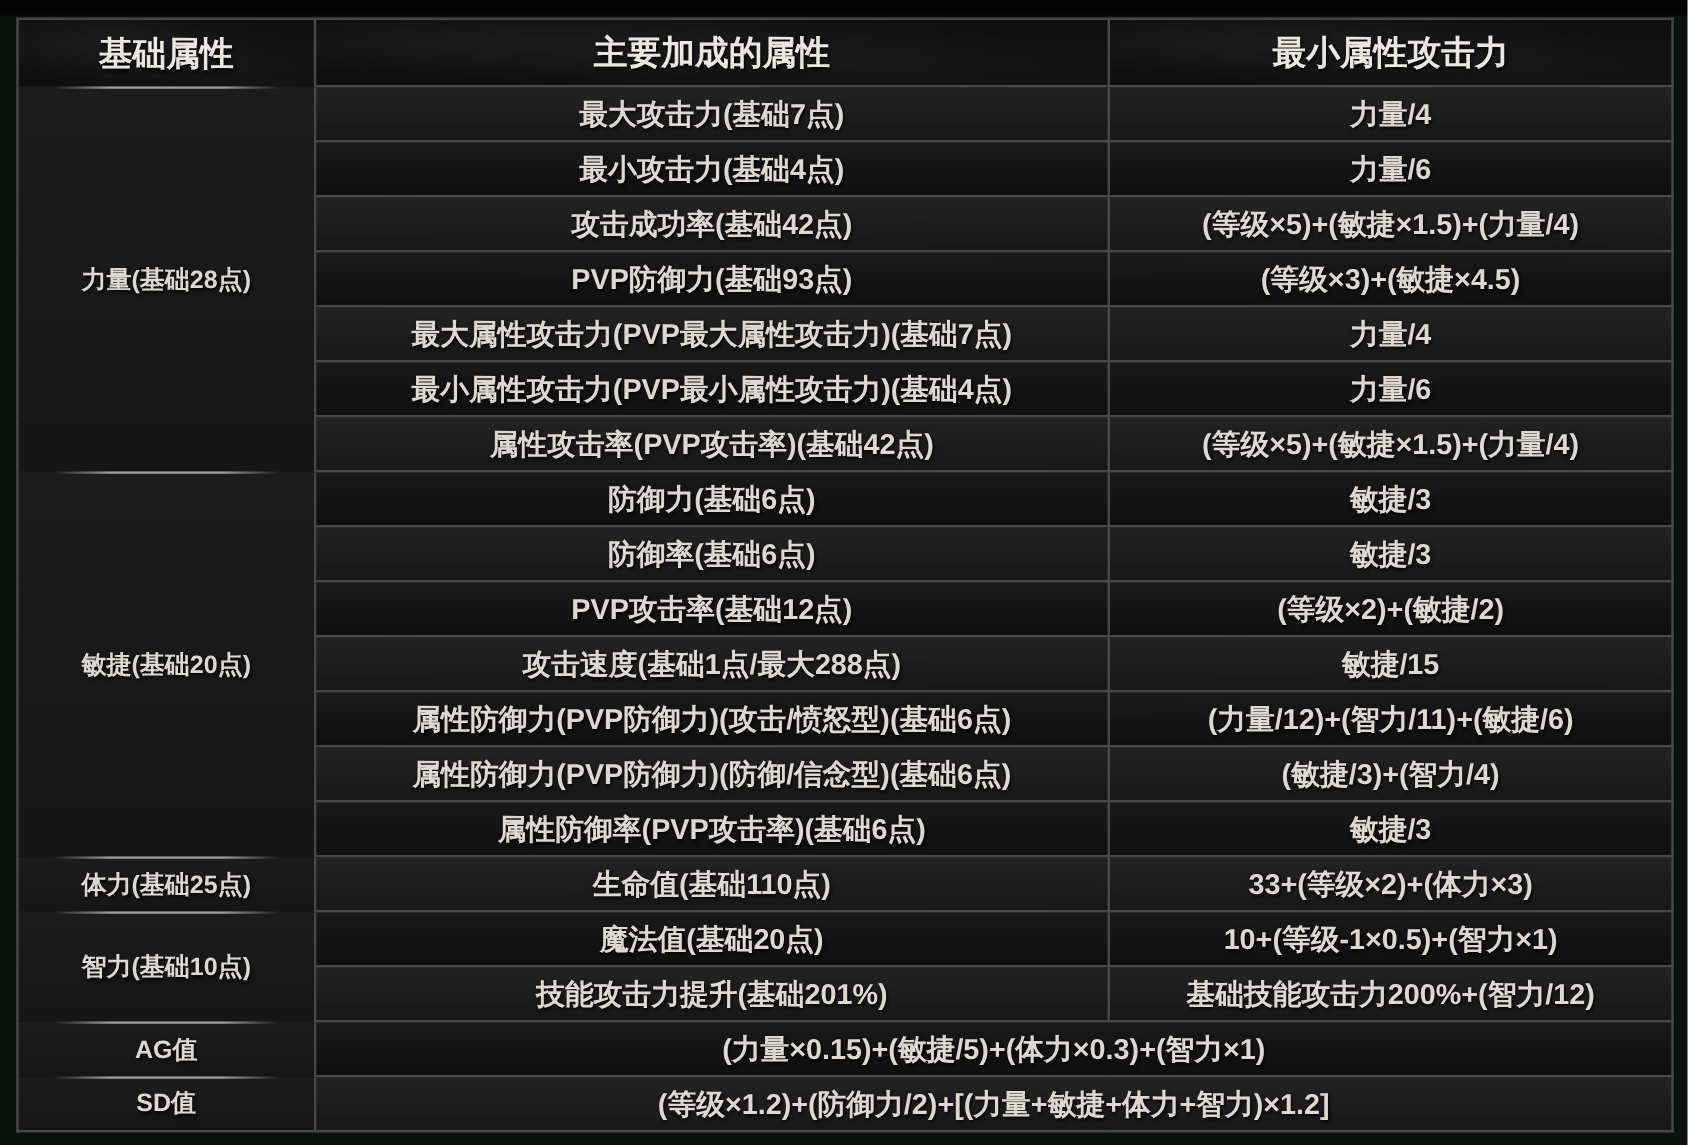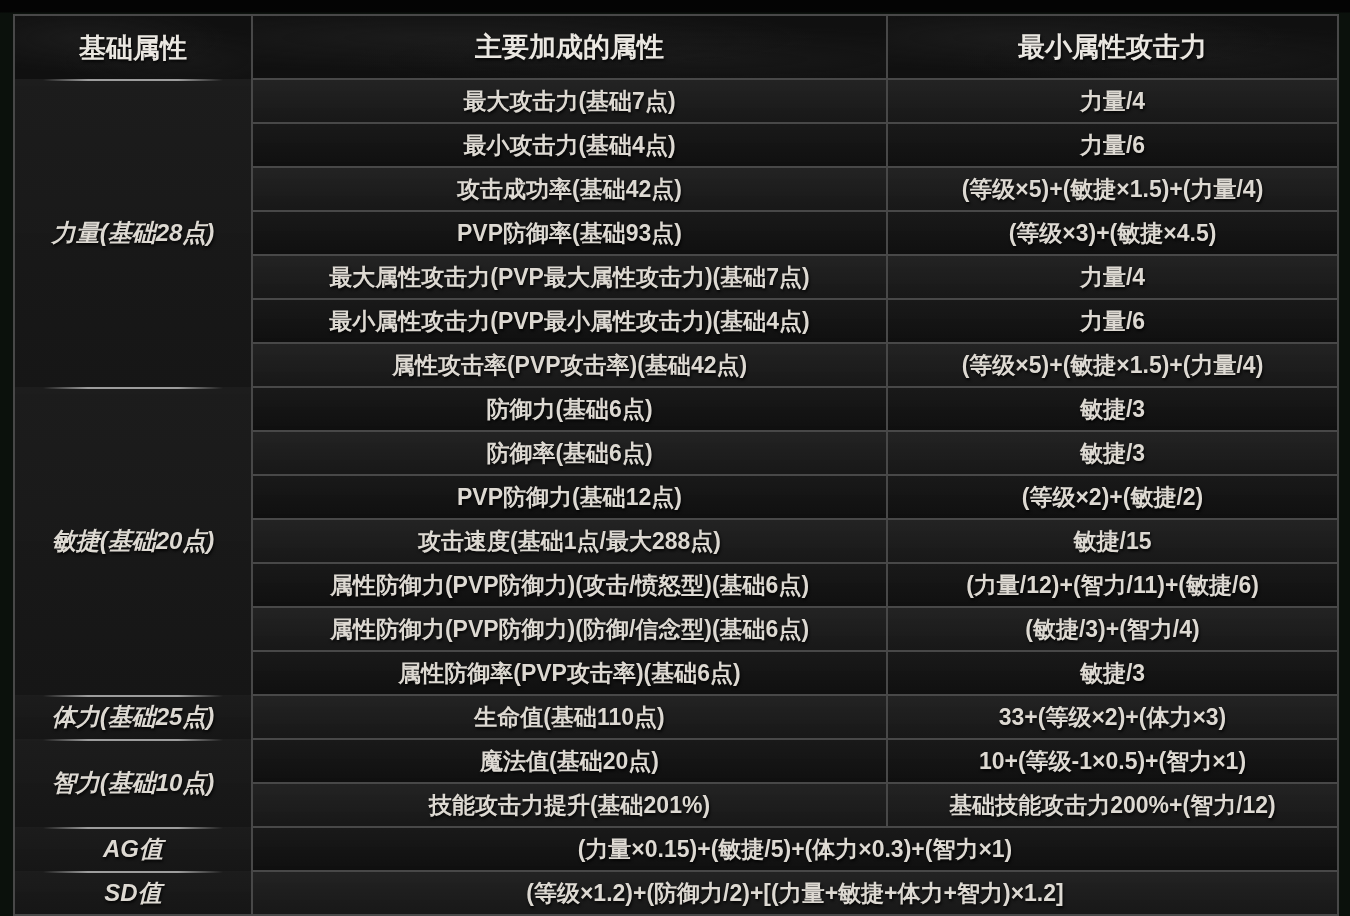--- a/index.html
+++ b/index.html
@@ -14,36 +14,36 @@
     border:2px solid #3e3e3e;
   }
   th,td{
     border:2px solid #484848;
     color:#ddd9d2;font-weight:bold;text-align:center;vertical-align:middle;
     overflow:hidden;white-space:nowrap;
     text-shadow:1px 2px 3px rgba(0,0,0,0.85);
     padding:0 4px;box-sizing:border-box;
   }
   th{
-    height:64px;font-size:27px;color:#eae7e1;
+    height:54px;font-size:27px;color:#eae7e1;
     background-color:#101010;
     background-image:
       radial-gradient(ellipse at 30% 35%, rgba(46,46,46,.38), transparent 60%),
       radial-gradient(ellipse at 72% 70%, rgba(40,40,40,.30), transparent 55%);
   }
   td{height:44px;font-size:23px;}
   
   tr.r-a td.grid{background-color:#1b1b1b;background-image:linear-gradient(rgba(255,255,255,0.035),rgba(0,0,0,0.12));margin-left:36px;}
   tr.r-b td.grid{background-color:#121212;background-image:linear-gradient(rgba(255,255,255,0.03),rgba(0,0,0,0.15));}
   
   th.base-h{border-bottom:none;}
   td.base-cell{
     background-color:#181818;
     background-image:linear-gradient(rgba(255,255,255,0.02),rgba(0,0,0,0.10));
-    border-top:none;border-bottom:none;position:relative;font-size:24px;font-style:italic;
+    border-top:none;border-bottom:none;position:relative;font-size:20px;
   }
   td.base-cell::before{
     content:"";position:absolute;top:0;left:12%;width:76%;height:2px;
     background:linear-gradient(90deg, rgba(150,150,150,0), #9d9d9d 25%, #9d9d9d 75%, rgba(150,150,150,0));
   }
   tr.last td.base-cell{border-bottom:2px solid #484848;text-align:center;}
 </style>
 </head>
 <body>
 
@@ -68,21 +68,21 @@
   </tr>
   <tr class="r-b">
     <td class="grid">最小攻击力(基础4点)</td>
     <td class="grid">力量/6</td>
   </tr>
   <tr class="r-a">
     <td class="grid">攻击成功率(基础42点)</td>
     <td class="grid">(等级×5)+(敏捷×1.5)+(力量/4)</td>
   </tr>
   <tr class="r-b">
-    <td class="grid">PVP防御率(基础93点)</td>
+    <td class="grid">PVP防御力(基础93点)</td>
     <td class="grid">(等级×3)+(敏捷×4.5)</td>
   </tr>
   <tr class="r-a">
     <td class="grid">最大属性攻击力(PVP最大属性攻击力)(基础7点)</td>
     <td class="grid">力量/4</td>
   </tr>
   <tr class="r-b">
     <td class="grid">最小属性攻击力(PVP最小属性攻击力)(基础4点)</td>
     <td class="grid">力量/6</td>
   </tr>
@@ -94,21 +94,21 @@
   <tr class="r-b">
     <td class="base-cell" rowspan="7">敏捷(基础20点)</td>
     <td class="grid">防御力(基础6点)</td>
     <td class="grid">敏捷/3</td>
   </tr>
   <tr class="r-a">
     <td class="grid">防御率(基础6点)</td>
     <td class="grid">敏捷/3</td>
   </tr>
   <tr class="r-b">
-    <td class="grid">PVP防御力(基础12点)</td>
+    <td class="grid">PVP攻击率(基础12点)</td>
     <td class="grid">(等级×2)+(敏捷/2)</td>
   </tr>
   <tr class="r-a">
     <td class="grid">攻击速度(基础1点/最大288点)</td>
     <td class="grid">敏捷/15</td>
   </tr>
   <tr class="r-b">
     <td class="grid">属性防御力(PVP防御力)(攻击/愤怒型)(基础6点)</td>
     <td class="grid">(力量/12)+(智力/11)+(敏捷/6)</td>
   </tr>

